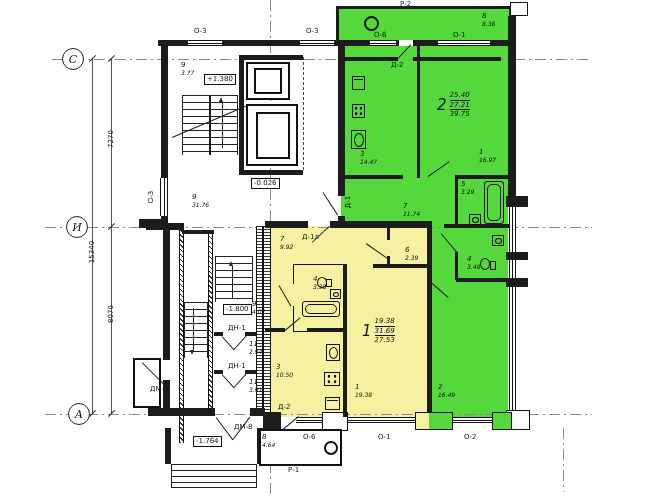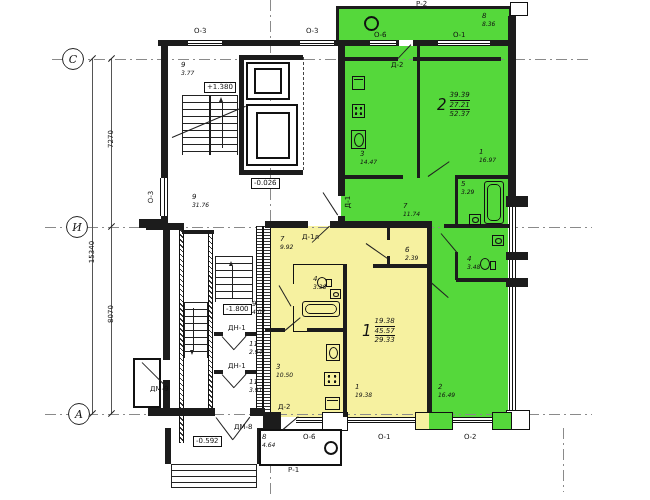--- a/index.html
+++ b/index.html
@@ -213,26 +213,26 @@
   <div class="diag" style="left:366px;top:243px;width:26px;transform:rotate(35deg)"></div>
   <div class="diag" style="left:142px;top:362px;width:31px;transform:rotate(45deg)"></div>
   <div class="diag" style="left:216px;top:417px;width:28px;transform:rotate(53deg)"></div>
   <div class="diag" style="left:233px;top:439px;width:28px;transform:rotate(-53deg)"></div>
   <div class="diag" style="left:222px;top:336px;width:18px;transform:rotate(48deg)"></div>
   <div class="diag" style="left:234px;top:349px;width:18px;transform:rotate(-48deg)"></div>
   <div class="diag" style="left:222px;top:374px;width:18px;transform:rotate(48deg)"></div>
   <div class="diag" style="left:234px;top:387px;width:18px;transform:rotate(-48deg)"></div>
   <div class="diag" style="left:283px;top:429px;width:20px;transform:rotate(-40deg)"></div>
 
-  <div class="elev" style="left:204px;top:82px">+1.380</div>
+  <div class="elev" style="left:204px;top:74px">+1.380</div>
   <div class="elev" style="left:251px;top:178px">-0.026</div>
   <div class="elev" style="left:223px;top:304px">-1.800</div>
-  <div class="elev" style="left:193px;top:436px">-0.592</div>
-
-  <div class="lbl" style="left:416px;top:0">Р-2</div>
+  <div class="elev" style="left:193px;top:436px">-1.764</div>
+
+  <div class="lbl" style="left:400px;top:0">Р-2</div>
   <div class="lbl" style="left:194px;top:27px">О-3</div>
   <div class="lbl" style="left:306px;top:27px">О-3</div>
   <div class="vtext" style="left:138px;top:193px">О-3</div>
   <div class="lbl" style="left:374px;top:31px">О-6</div>
   <div class="lbl" style="left:453px;top:31px">О-1</div>
   <div class="lbl" style="left:391px;top:61px">Д-2</div>
   <div class="vtext" style="left:335px;top:198px">Д-1</div>
   <div class="lbl" style="left:302px;top:233px">Д-1л</div>
   <div class="lbl" style="left:228px;top:324px">ДН-1</div>
   <div class="lbl" style="left:228px;top:362px">ДН-1</div>
@@ -313,27 +313,27 @@
       <div class="rm-a">3.91</div>
     </div>
   <div class="rm" style="left:262px;top:434px">
       <div class="rm-n">8</div>
       <div class="rm-a">4.64</div>
     </div>
 
   <div class="apt" style="left:437px;top:91px">
     <span class="apt-num">2</span>
     <span class="stack">
-      <span class="u">39.39</span>
+      <span class="u">25.40</span>
       <span class="u">27.21</span>
-      <span>52.37</span>
+      <span>39.75</span>
     </span>
   </div>
   <div class="apt" style="left:362px;top:317px">
     <span class="apt-num">1</span>
     <span class="stack">
       <span class="u">19.38</span>
-      <span class="u">45.57</span>
-      <span>29.33</span>
+      <span class="u">31.69</span>
+      <span>27.53</span>
     </span>
   </div>
 
 </div>
 
 </body></html>

